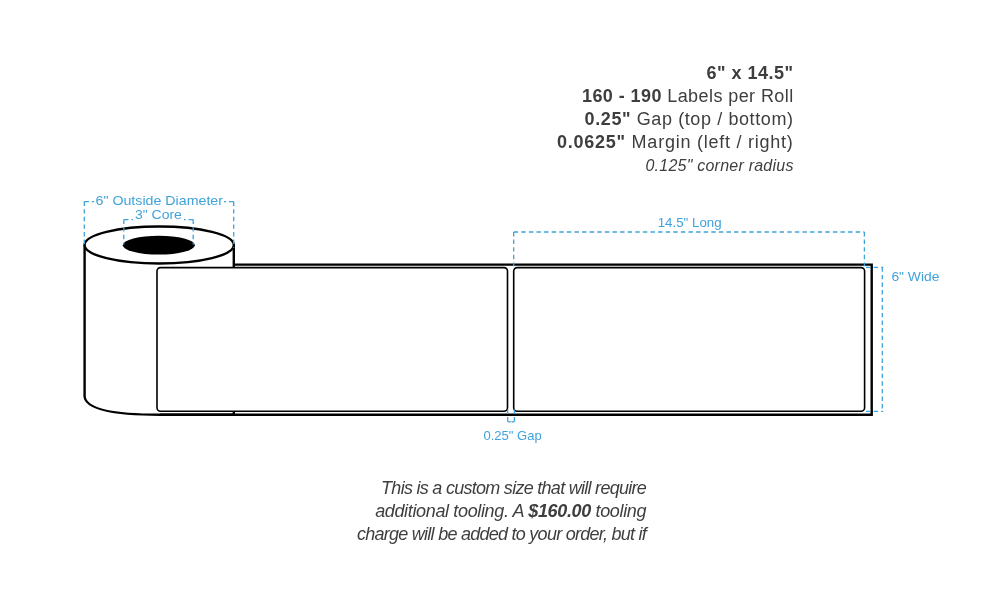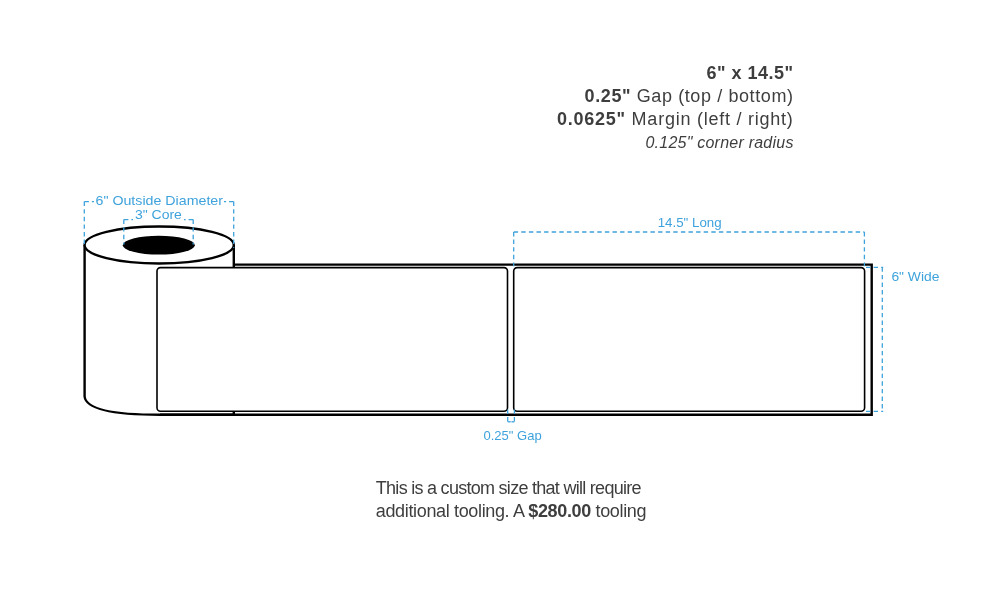--- a/index.html
+++ b/index.html
@@ -1,41 +1,43 @@
 <!DOCTYPE html>
 <html><head>
 <meta charset="utf-8">
 <style>
   html,body{margin:0;padding:0;background:#ffffff;}
   body{width:983px;height:602px;position:relative;overflow:hidden;
        font-family:"Liberation Sans",sans-serif;}
   .spec{position:absolute;top:61.9px;right:189.4px;text-align:right;
         font-size:18px;line-height:23px;color:#3e3e3e;white-space:nowrap;}
-  .note{position:absolute;top:476.6px;right:336.9px;
-        font-size:18px;line-height:23px;color:#3e3e3e;white-space:nowrap;}
+  .note{position:absolute;top:476.6px;right:336.9px;text-align:right;
+        font-size:18px;line-height:23px;color:#3e3e3e;font-style:italic;white-space:nowrap;}
   b{font-weight:bold;}
 </style>
 </head>
 <body>
 
 <div class="spec">
 
   <div style="letter-spacing:0.5px"><b>6" x 14.5"</b></div>
 
+  <div style="letter-spacing:0.42px"><b>160 - 190</b> Labels per Roll</div>
 
   <div style="letter-spacing:0.60px"><b>0.25"</b> Gap (top / bottom)</div>
 
   <div style="letter-spacing:0.76px"><b>0.0625"</b> Margin (left / right)</div>
 
   <div style="font-style:italic;font-size:16px;letter-spacing:0.23px">0.125" corner radius</div>
 </div>
 
 <div class="note">
   <div style="letter-spacing:-0.72px">This is a custom size that will require</div>
-  <div style="letter-spacing:-0.35px">additional tooling. A <b>$280.00</b> tooling</div>
+  <div style="letter-spacing:-0.35px">additional tooling. A <b>$160.00</b> tooling</div>
+  <div style="letter-spacing:-0.74px">charge will be added to your order, but if</div>
 </div>
 
 <svg width="983" height="602" viewBox="0 0 983 602" style="position:absolute;left:0;top:0" font-family="Liberation Sans, sans-serif">
 
   <path d="M84.6,245 L84.6,396.5 Q86.5,414.8 160,414.8 L233.8,414.8 L233.8,245" fill="#ffffff" stroke="#000000" stroke-width="2.4"></path>
 
   <path d="M233,264.6 L871.7,264.6 L871.7,414.8 L160,414.8" fill="none" stroke="#000000" stroke-width="2.4"></path>
 
   <rect x="157" y="267.6" width="350.5" height="143.6" rx="3.5" ry="3.5" fill="#ffffff" stroke="#000000" stroke-width="1.6"></rect>
 

